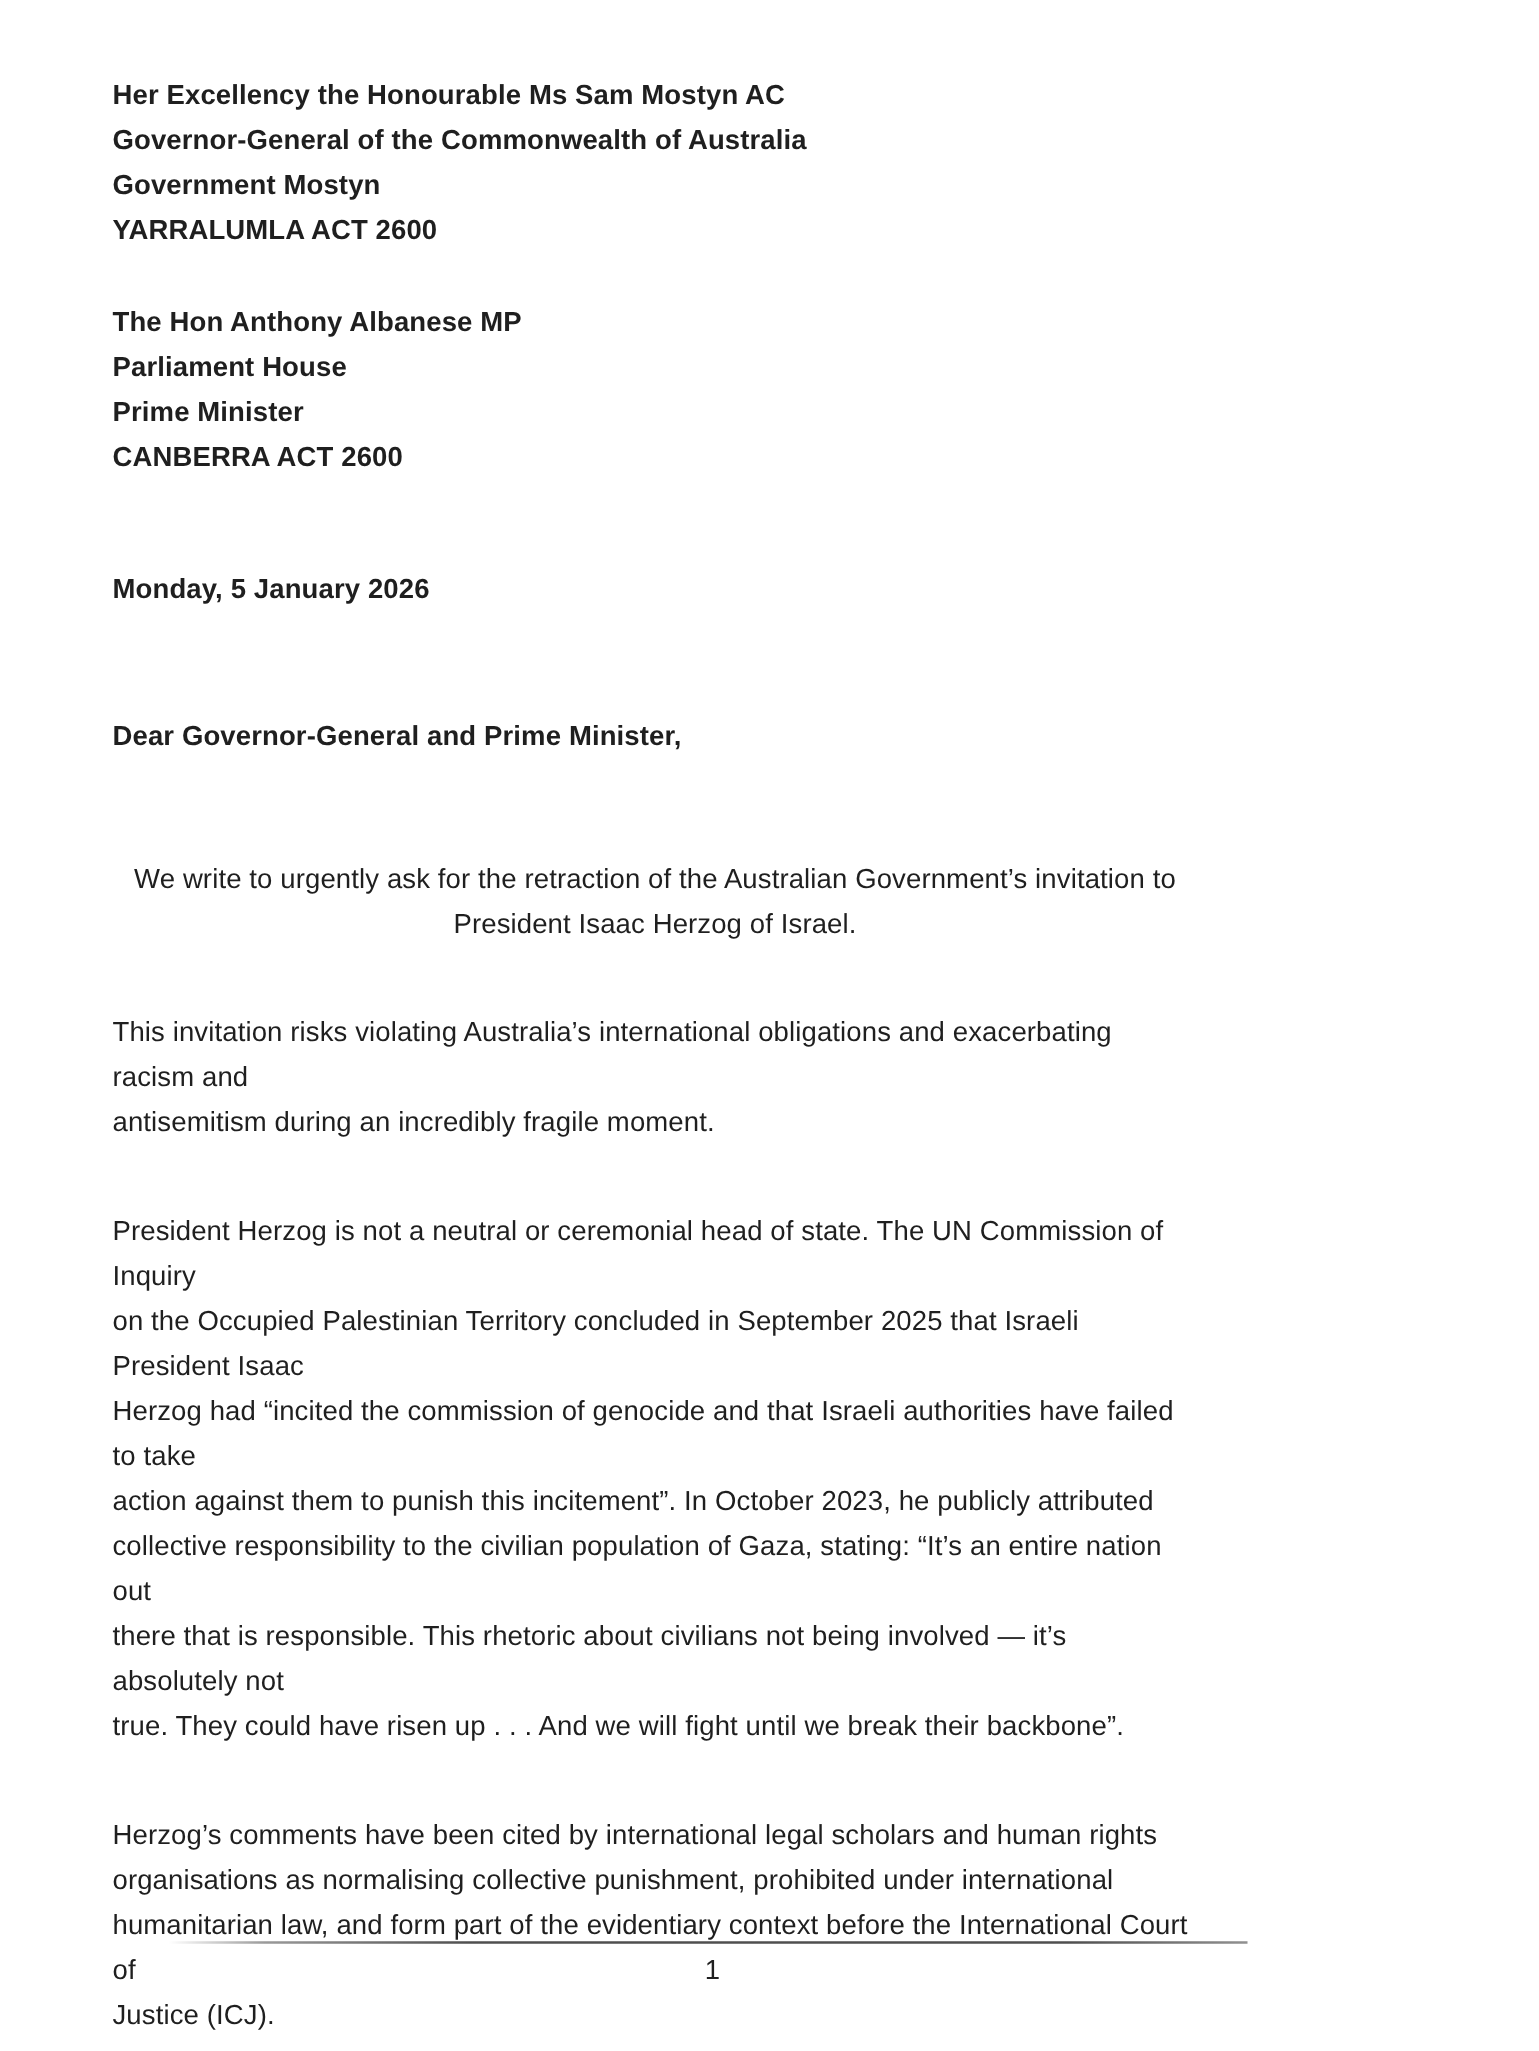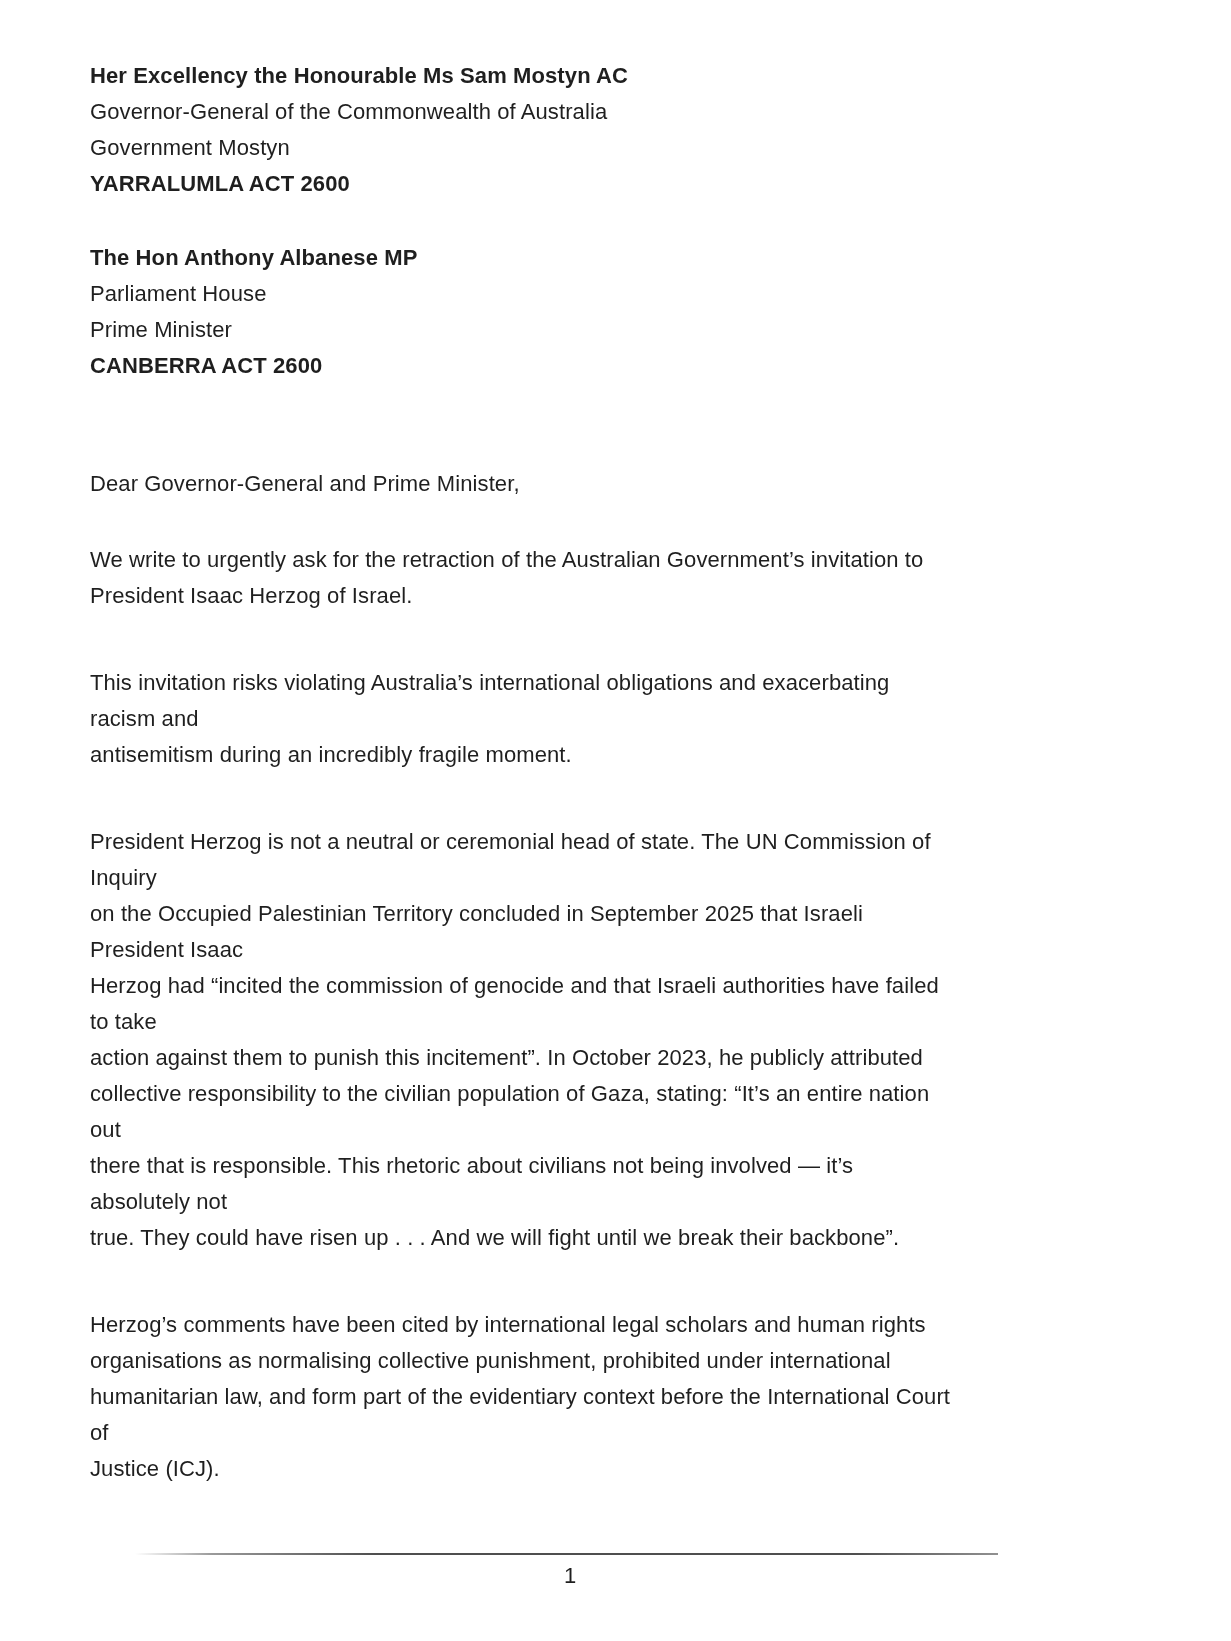--- a/index.html
+++ b/index.html
@@ -16,36 +16,37 @@
     padding: 58px 40px 0 90px;
     font-family: "Liberation Sans", "DejaVu Sans", sans-serif;
     color: #1f1f1f;
     overflow: hidden;
   }
   .line {
     margin: 0;
     font-size: 22px;
     line-height: 36px;
     letter-spacing: 0.1px;
+    font-weight: bold;
   }
   .bold {
     font-weight: 700;
   }
   .address-block-2 { margin-top: 38px; }
   .date-line { margin-top: 69px; }
   .salutation-line { margin-top: 82px; }
   .para {
     margin: 0;
     margin-top: 51px;
     font-size: 22px;
     line-height: 36px;
     letter-spacing: 0.1px;
     white-space: pre-line;
   }
-  .para-first { margin-top: 40px; }
+  .para-first { margin-top: 78px; text-align: center; }
   .footer-divider {
     position: absolute;
     top: 1553px;
     left: 135px;
     width: 960px;
     height: 2px;
     background: linear-gradient(to right,
       rgba(130,130,130,0) 0%,
       #9a9a9a 8%,
       #4f4f4f 25%,
@@ -76,20 +77,21 @@
     <p class="line bold">YARRALUMLA ACT 2600</p>
   </div>
 
   <div class="address-block address-block-2">
     <p class="line bold">The Hon Anthony Albanese MP</p>
     <p class="line">Parliament House</p>
     <p class="line">Prime Minister</p>
     <p class="line bold">CANBERRA ACT 2600</p>
   </div>
 
+  <p class="line date-line">Monday, 5 January 2026</p>
 
   <p class="line salutation-line">Dear Governor-General and Prime Minister,</p>
 
   <p class="para para-first">We write to urgently ask for the retraction of the Australian Government’s invitation to
 President Isaac Herzog of Israel.</p>
 
   <p class="para">This invitation risks violating Australia’s international obligations and exacerbating racism and
 antisemitism during an incredibly fragile moment.</p>
 
   <p class="para">President Herzog is not a neutral or ceremonial head of state. The UN Commission of Inquiry

